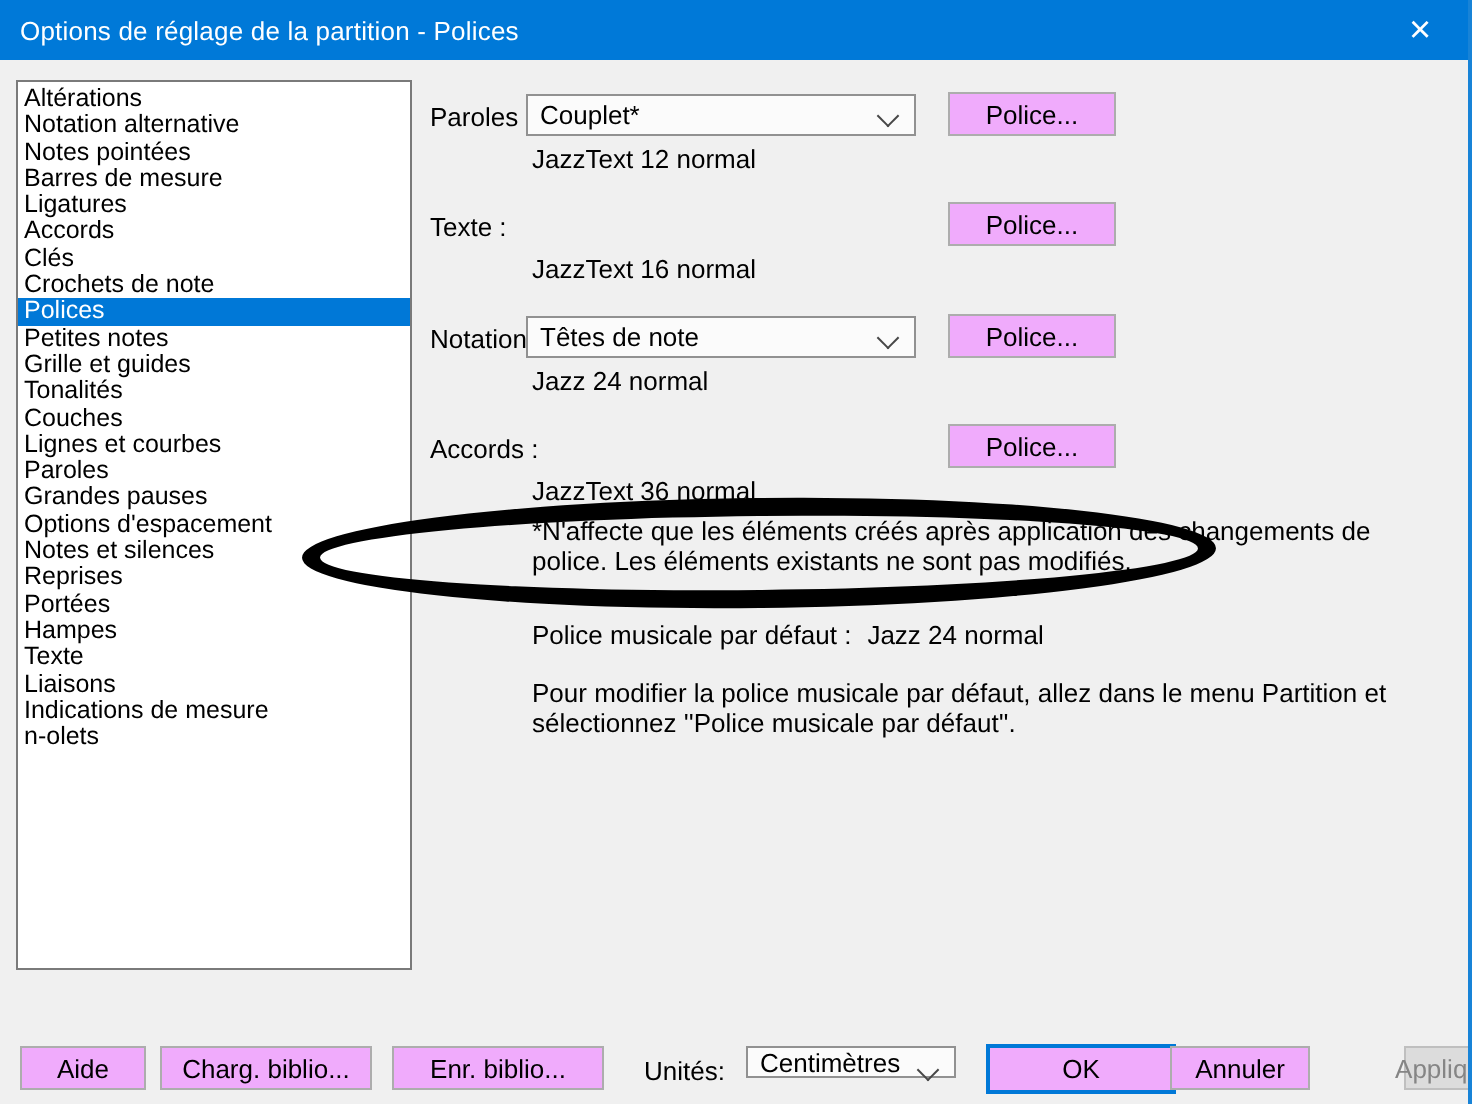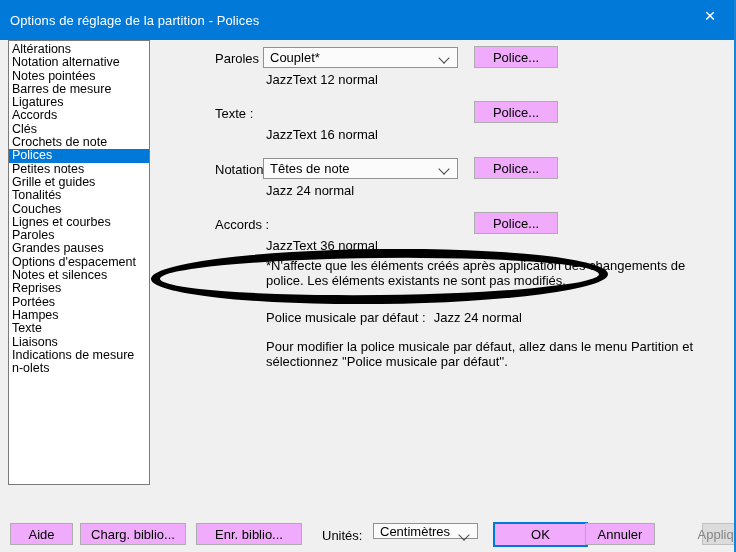--- a/index.html
+++ b/index.html
@@ -11,33 +11,33 @@
   .window{
     position:relative;width:736px;height:552px;box-sizing:border-box;
     background:var(--dialog-bg);overflow:hidden;
     border-right:2px solid #1883d7;
     font-family:"Liberation Sans","DejaVu Sans",sans-serif;
     font-size:13px;color:#000;
     -webkit-font-smoothing:none;
   }
   
   .titlebar{
-    position:absolute;left:0;top:0;right:0;height:40px;
+    position:absolute;left:0;top:0;right:0;height:30px;
     background:var(--titlebar);color:#fff;
     display:flex;align-items:center;padding-left:10px;box-sizing:border-box;
   }
   .titlebar-text{font-size:13px;letter-spacing:.1px;}
   .close-btn{
     position:absolute;right:2px;top:0;width:44px;height:30px;
     display:flex;align-items:center;justify-content:center;
     color:#fff;font-size:19px;font-weight:300;cursor:default;line-height:1;
   }
   
   .listbox{
-    position:absolute;left:8px;top:40px;width:142px;height:445px;
+    position:absolute;left:8px;top:40px;width:198px;height:445px;
     background:#fff;border:1px solid #7a7a7a;box-sizing:border-box;
     padding-top:2px;overflow:hidden;
   }
   .list-item{
     height:13.3px;line-height:13.4px;font-size:12.5px;
     padding-left:3px;white-space:nowrap;cursor:default;
   }
   .list-item.selected{background:var(--selection);color:#fff;}
   
   .font-row{position:absolute;left:0;width:736px;height:50px;}

